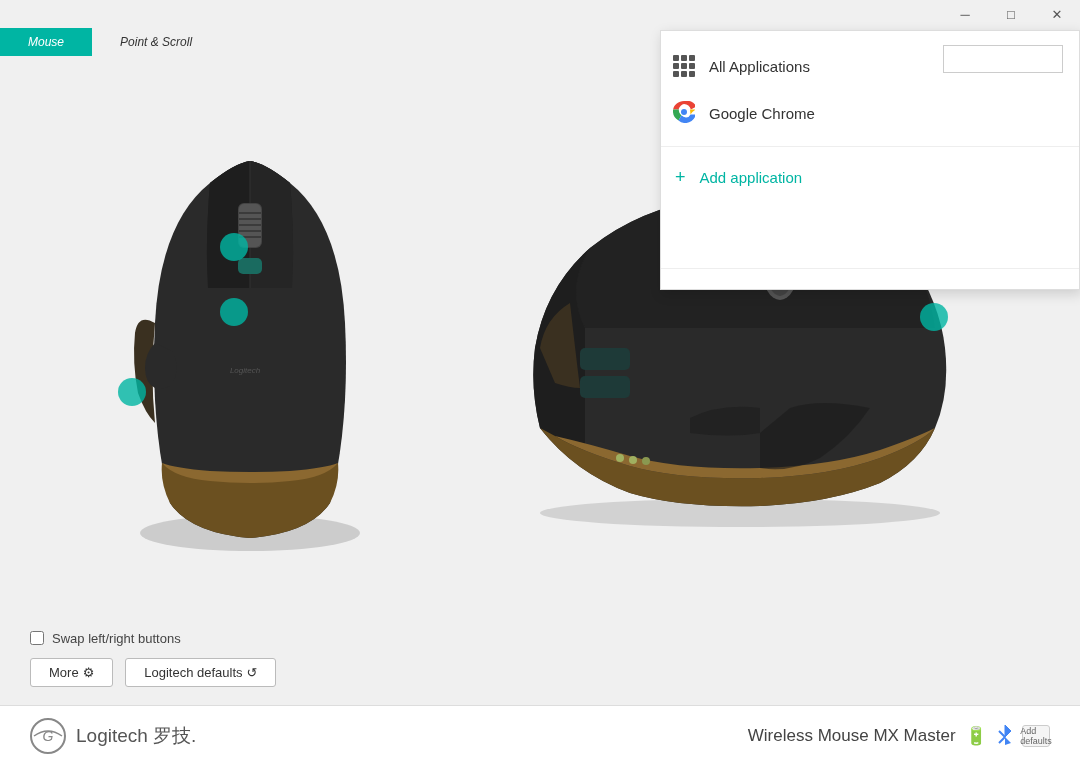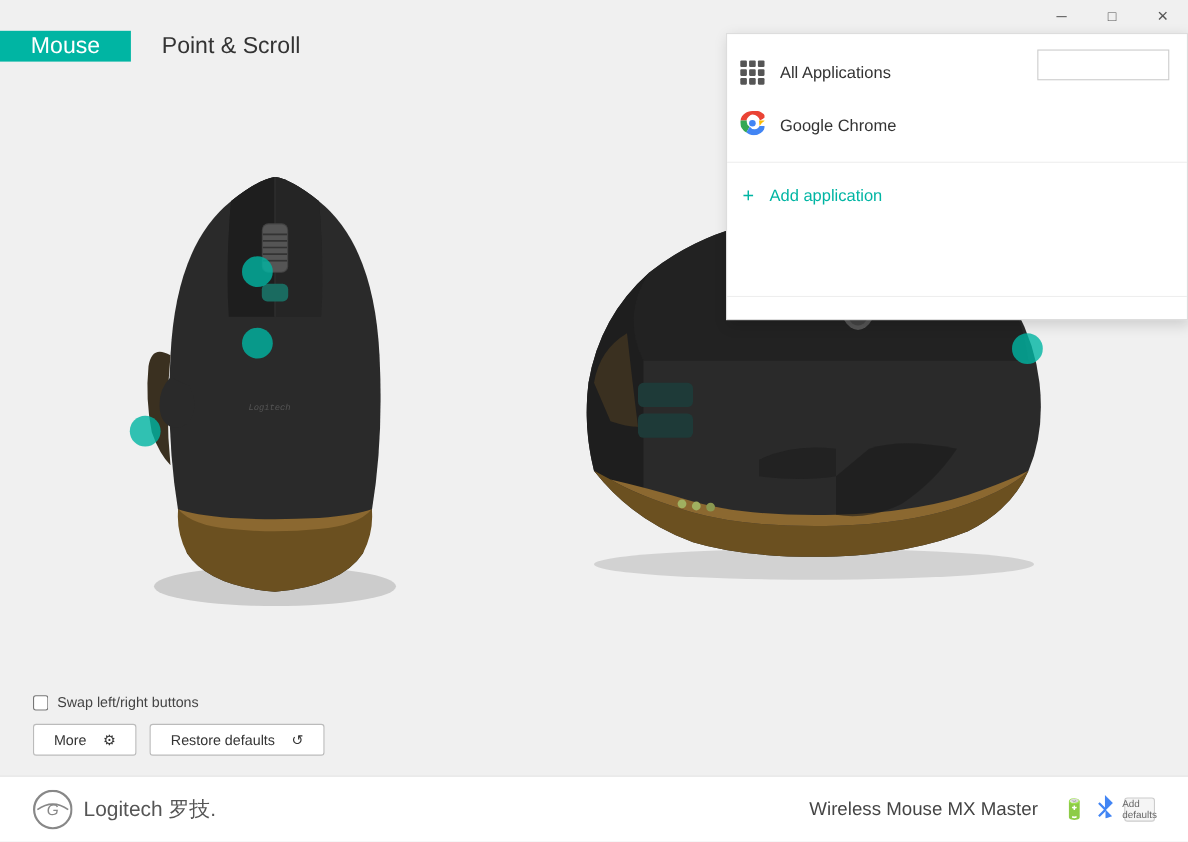--- a/index.html
+++ b/index.html
@@ -50,25 +50,26 @@
       display: flex;
       align-items: stretch;
       background: #f0f0f0;
       height: 56px;
       padding-top: 28px;
     }
     .nav-tab {
       padding: 0 28px;
       display: flex;
       align-items: center;
-      font-size: 21px;
+      font-size: 12px;
       cursor: pointer;
       color: #333;
       border: none;
       background: transparent;
+      font-style: italic;
     }
     .nav-tab.active {
       background: #00b5a3;
       color: white;
       font-weight: 500;
     }
 
     
     .mouse-images {
       flex: 1;
@@ -78,21 +79,20 @@
       padding: 20px 40px;
       position: relative;
     }
 
     
     .mouse-front {
       position: relative;
       width: 320px;
       height: 430px;
       margin-right: 80px;
-      font-family: Liberation Mono, monospace;
     }
 
     
     .mouse-side {
       position: relative;
       width: 500px;
       height: 380px;
     }
 
     
@@ -107,21 +107,21 @@
 
     
     .bottom-controls {
       padding: 12px 30px 18px 30px;
       display: flex;
       flex-direction: column;
       gap: 12px;
     }
     .swap-checkbox {
       display: flex;
-      align-items: flex-end;
+      align-items: flex-start;
       gap: 8px;
       font-size: 13px;
       color: #444;
     }
     .swap-checkbox input {
       width: 14px;
       height: 14px;
     }
     .button-row {
       display: flex;
@@ -129,21 +129,21 @@
     }
     .btn-more, .btn-restore {
       padding: 6px 18px;
       border: 1px solid #bbb;
       background: white;
       border-radius: 3px;
       font-size: 13px;
       cursor: pointer;
       display: flex;
       align-items: center;
-      gap: 15px;
+      gap: 4px;
       color: #333;
     }
 
     
     .footer {
       height: 60px;
       background: white;
       display: flex;
       align-items: center;
       justify-content: space-between;
@@ -154,21 +154,20 @@
       display: flex;
       align-items: center;
       gap: 10px;
       font-size: 22px;
       font-weight: 300;
       color: #333;
     }
     .footer-right {
       display: flex;
       align-items: center;
-      gap: 12px;
       font-size: 18px;
       color: #555;
       justify-content: space-between;
     }
     .device-icons {
       display: flex;
       align-items: center;
       gap: 8px;
       margin-left: 10px;
     }
@@ -452,21 +451,21 @@
       <label class="swap-checkbox">
         <input type="checkbox" style="">
         <span>Swap left/right buttons</span>
       </label>
       <div class="button-row">
         <button class="btn-more">
           <span>More</span>
           <span>⚙</span>
         </button>
         <button class="btn-restore">
-          <span>Restore defaults</span>
+          <span>Logitech defaults</span>
           <span>↺</span>
         </button>
       </div>
     </div>
 
   </div>
 
   <div class="footer">
     <div class="footer-logo">
       <svg width="36" height="36" viewBox="0 0 36 36">

